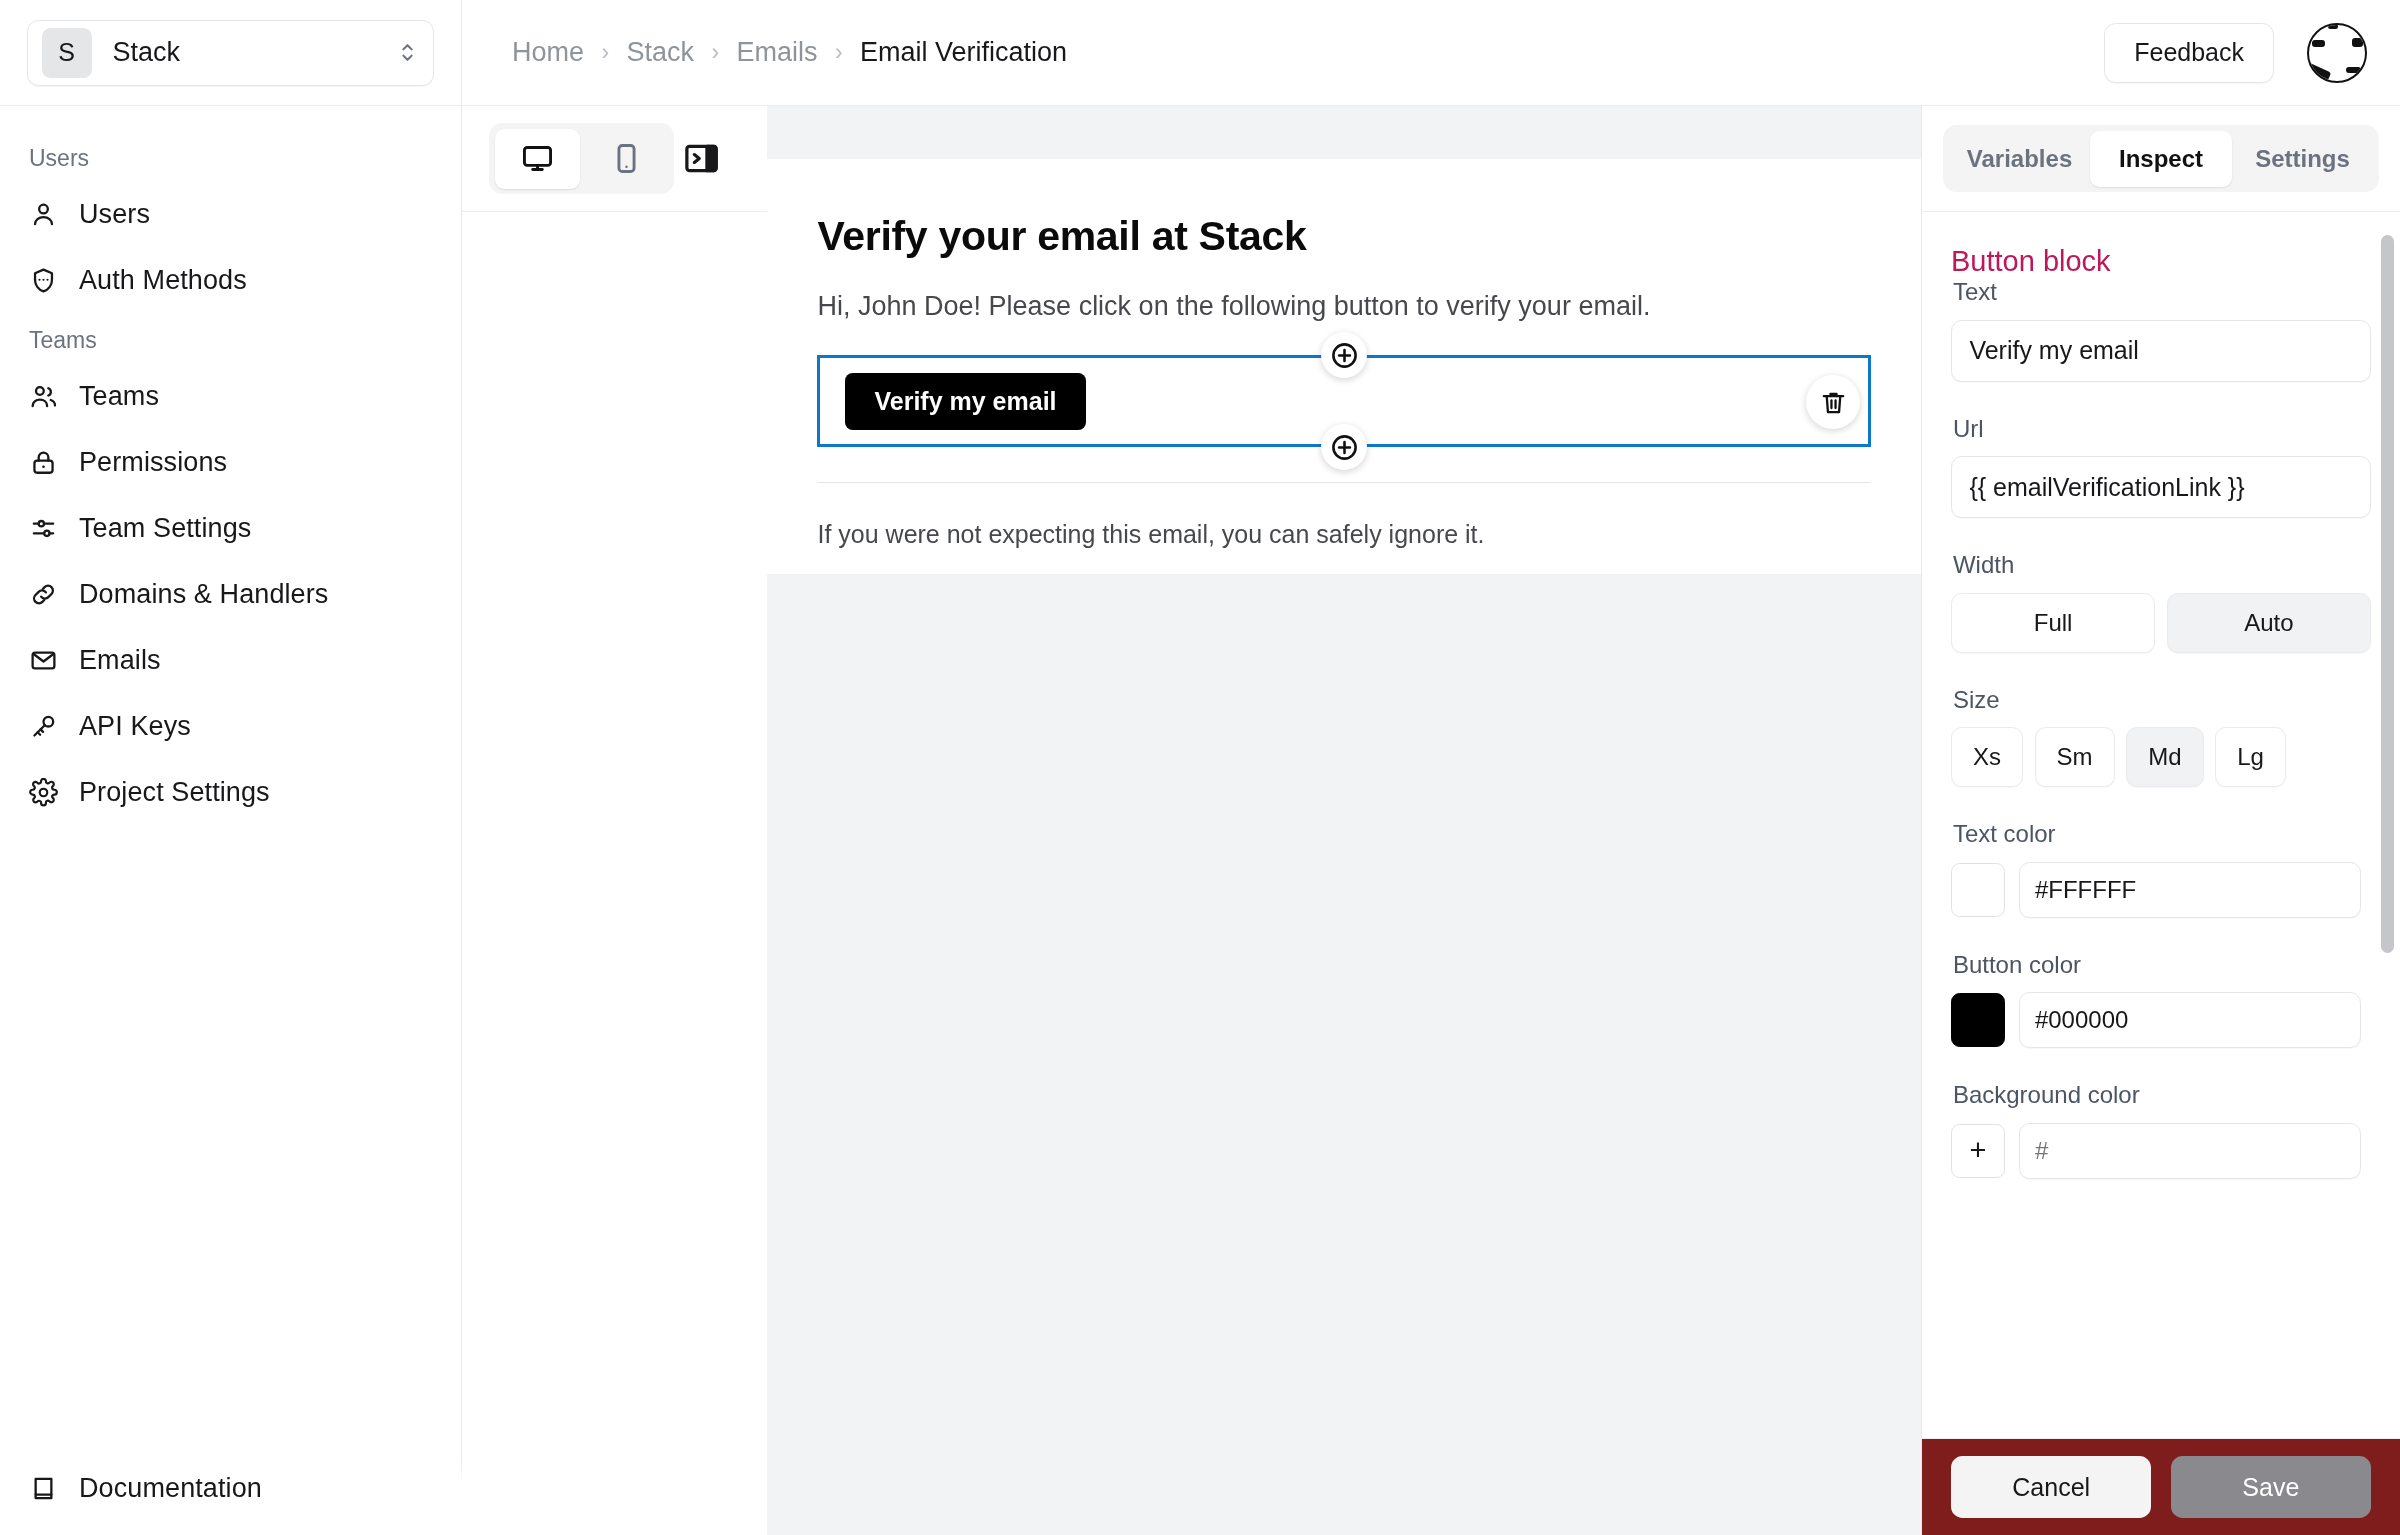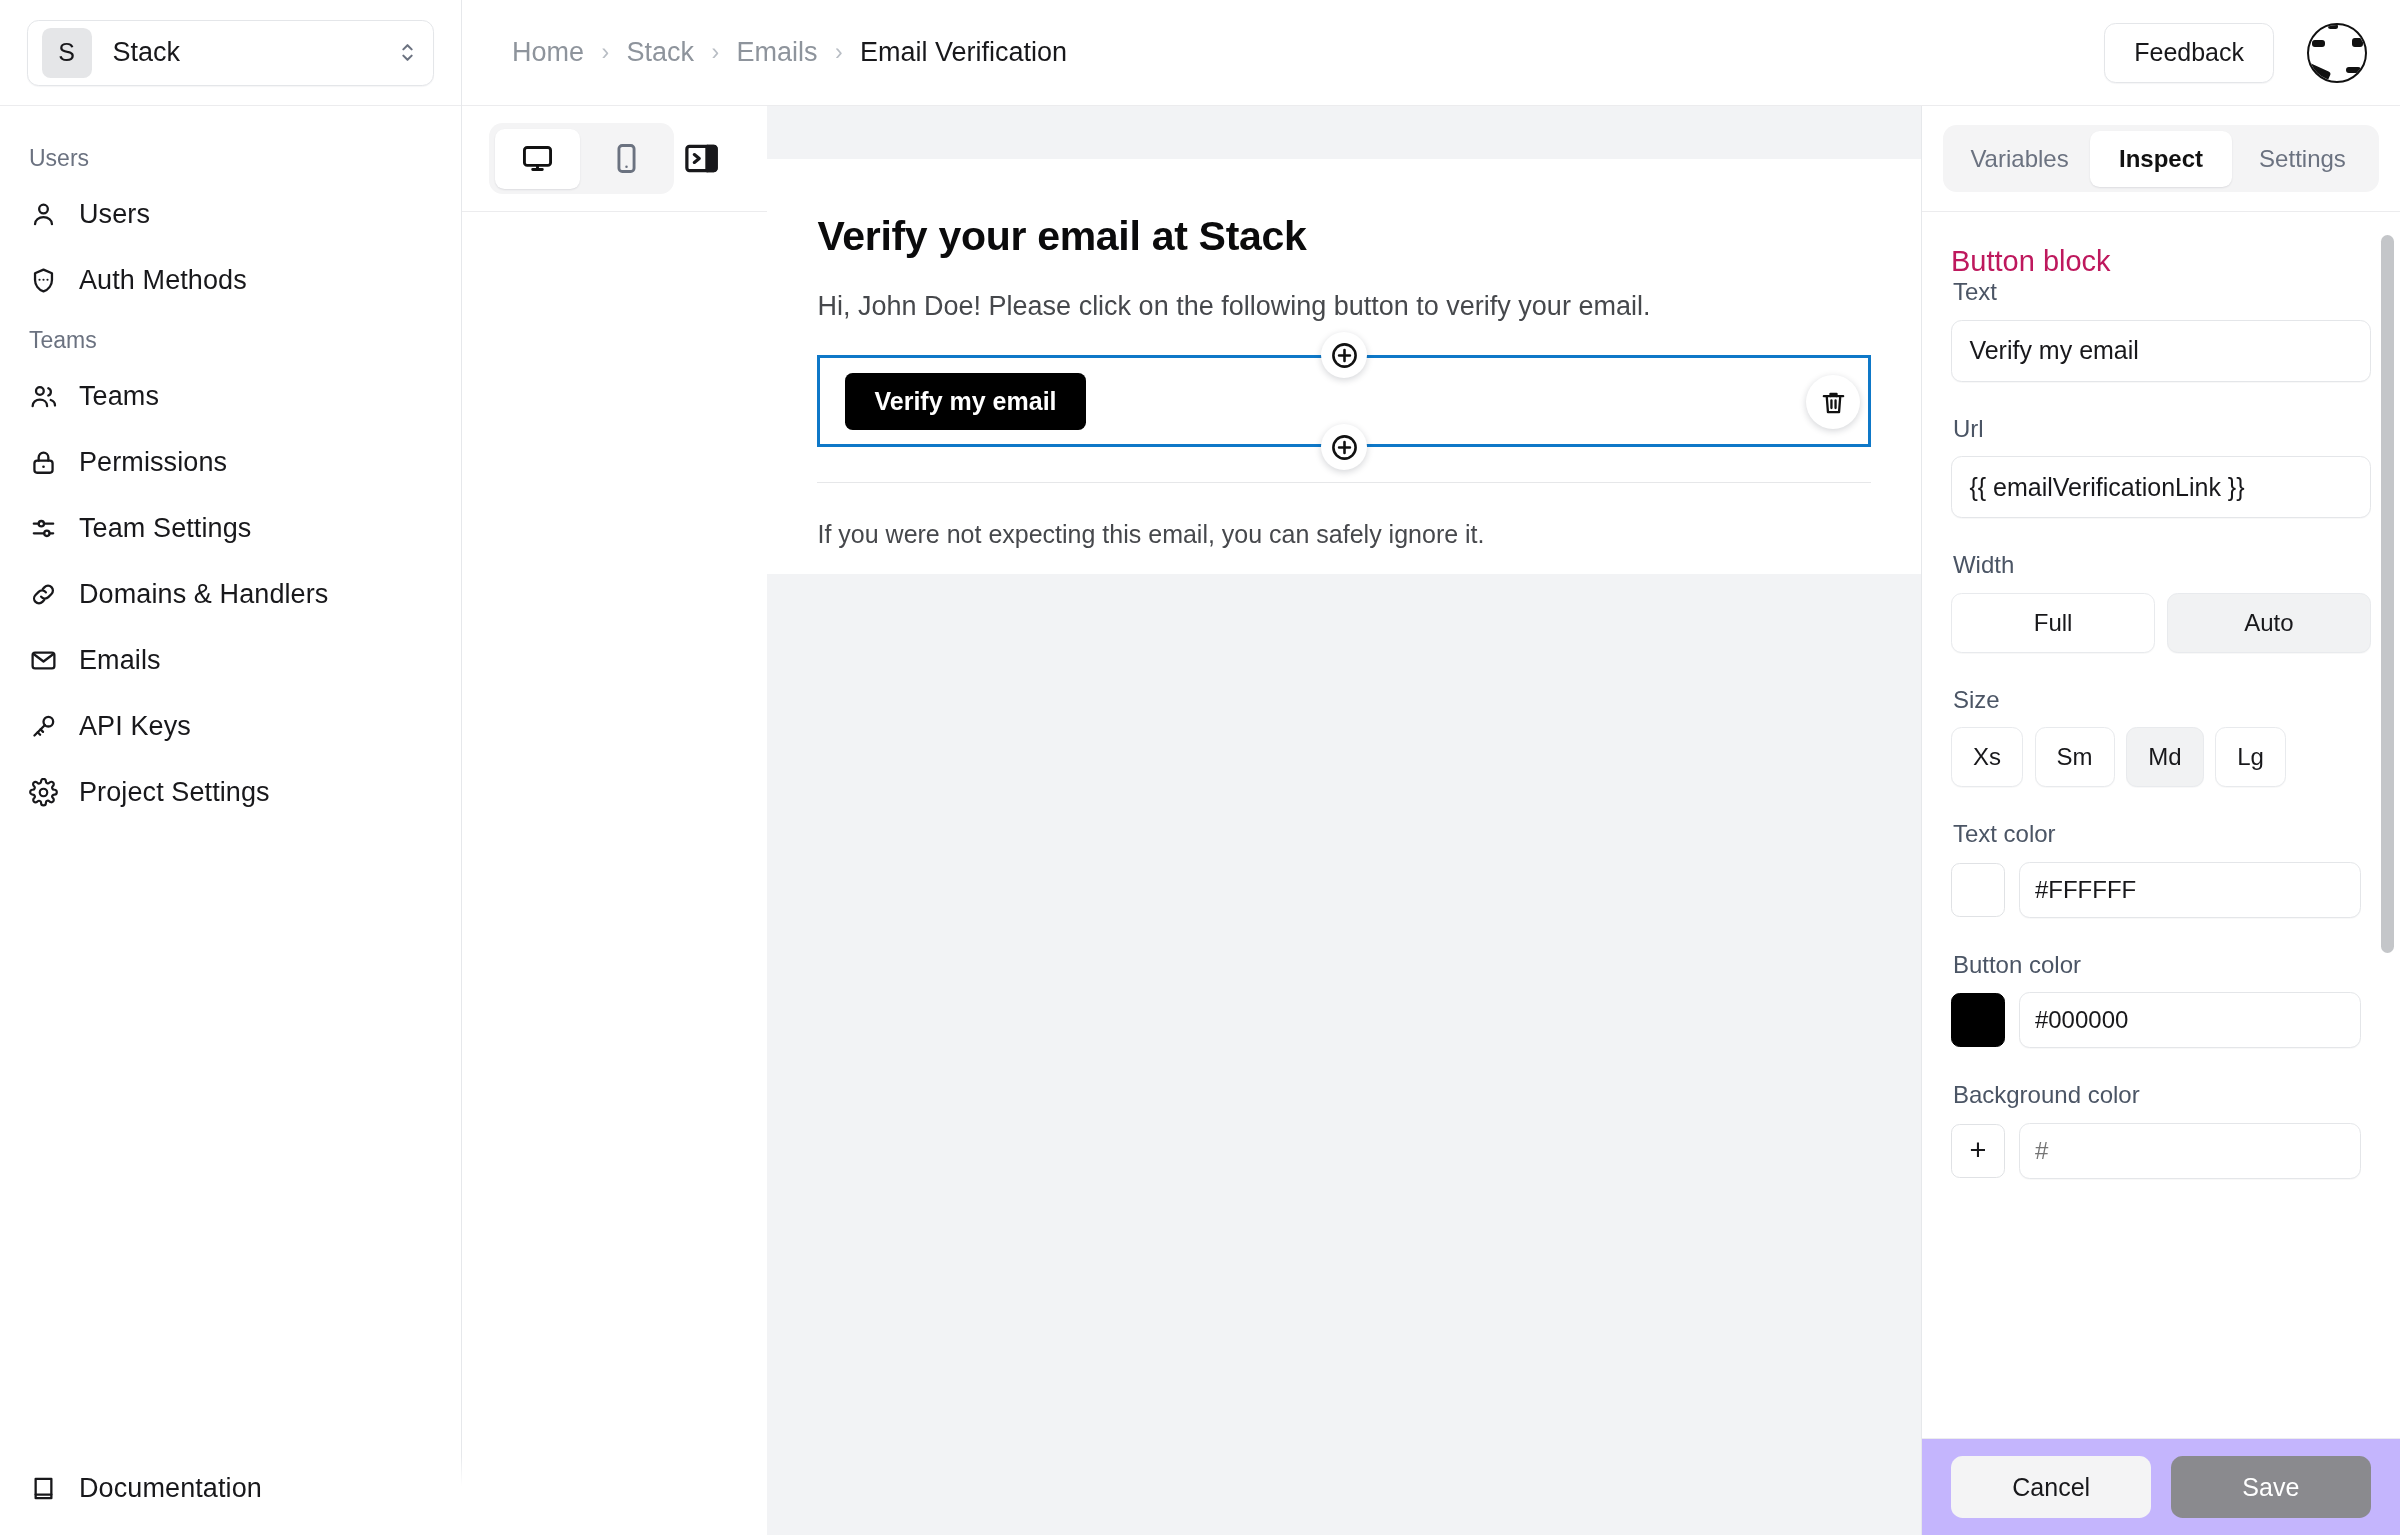--- a/index.html
+++ b/index.html
@@ -122,21 +122,21 @@
 
   
   .inspector {
     width: 479px; flex: 0 0 479px; border-left: 1px solid #e6e8eb;
     display: flex; flex-direction: column; background: #fff; min-height: 0;
   }
   .insp-tabs-row { height: 106px; flex: 0 0 106px; border-bottom: 1px solid #ececee;
                    display: flex; align-items: center; padding: 0 21px; }
   .tabs { display: flex; background: #f4f4f5; border-radius: 13.5px; padding: 5.8px; width: 100%; }
   .tab { flex: 1; height: 56px; border: 0; background: transparent; border-radius: 9.7px;
-         font-size: 24px; color: #6b7280; cursor: pointer; font-family: inherit; }
+         font-size: 24px; color: #6b7280; cursor: pointer; font-family: inherit; font-weight: bold; }
   .tab.on { background: #fff; color: #111; font-weight: 700; box-shadow: 0 1px 1.9px rgba(16,24,40,.10); }
 
   .insp-scroll { flex: 1; overflow: hidden; position: relative; padding: 33px 29px 9.7px 29px; }
   .insp-title { font-size: 29px; color: #be185d; }
   .field-label { font-size: 24px; color: #4b5565; margin: 0 0 13.5px 1.9px; }
   .field-block { margin-bottom: 33px; }
   .text-input {
     width: 100%; height: 62px; border: 1px solid #e4e6e9; border-radius: 10.6px;
     background: #fff; font-size: 25px; color: #18181b; padding: 0 17.4px;
     font-family: inherit; box-shadow: 0 1px 1px rgba(16,24,40,.03);
@@ -158,21 +158,21 @@
   }
   .hex-input {
     flex: 0 0 236px; height: 56px; border: 1px solid #e4e6e9; border-radius: 10.6px;
     background: #fff; font-size: 24px; color: #18181b; padding: 0 15.4px;
     font-family: inherit; box-shadow: 0 1px 1px rgba(16,24,40,.03);
   }
   .scrollbar { position: absolute; right: 5.8px; top: 23px; width: 13.5px; height: 718px;
                background: #c4c6c9; border-radius: 7.7px; cursor: pointer; }
   .insp-actions {
     flex: 0 0 97px; border-top: 1px solid #ececee; display: flex; gap: 19.3px;
-    align-items: center; padding: 0 29px; background: #c4b5fd;
+    align-items: center; padding: 0 29px; background: #7f1d1d;
   }
   .btn-cancel {
     flex: 1; height: 62px; border: 0; border-radius: 11.6px; background: #f4f4f5;
     font-size: 25px; color: #18181b; cursor: pointer; font-family: inherit;
   }
   .btn-save {
     flex: 1; height: 62px; border: 0; border-radius: 11.6px; background: #8a8a8e;
     font-size: 25px; color: #fff; cursor: default; font-family: inherit;
   }
   svg { display: block; }

